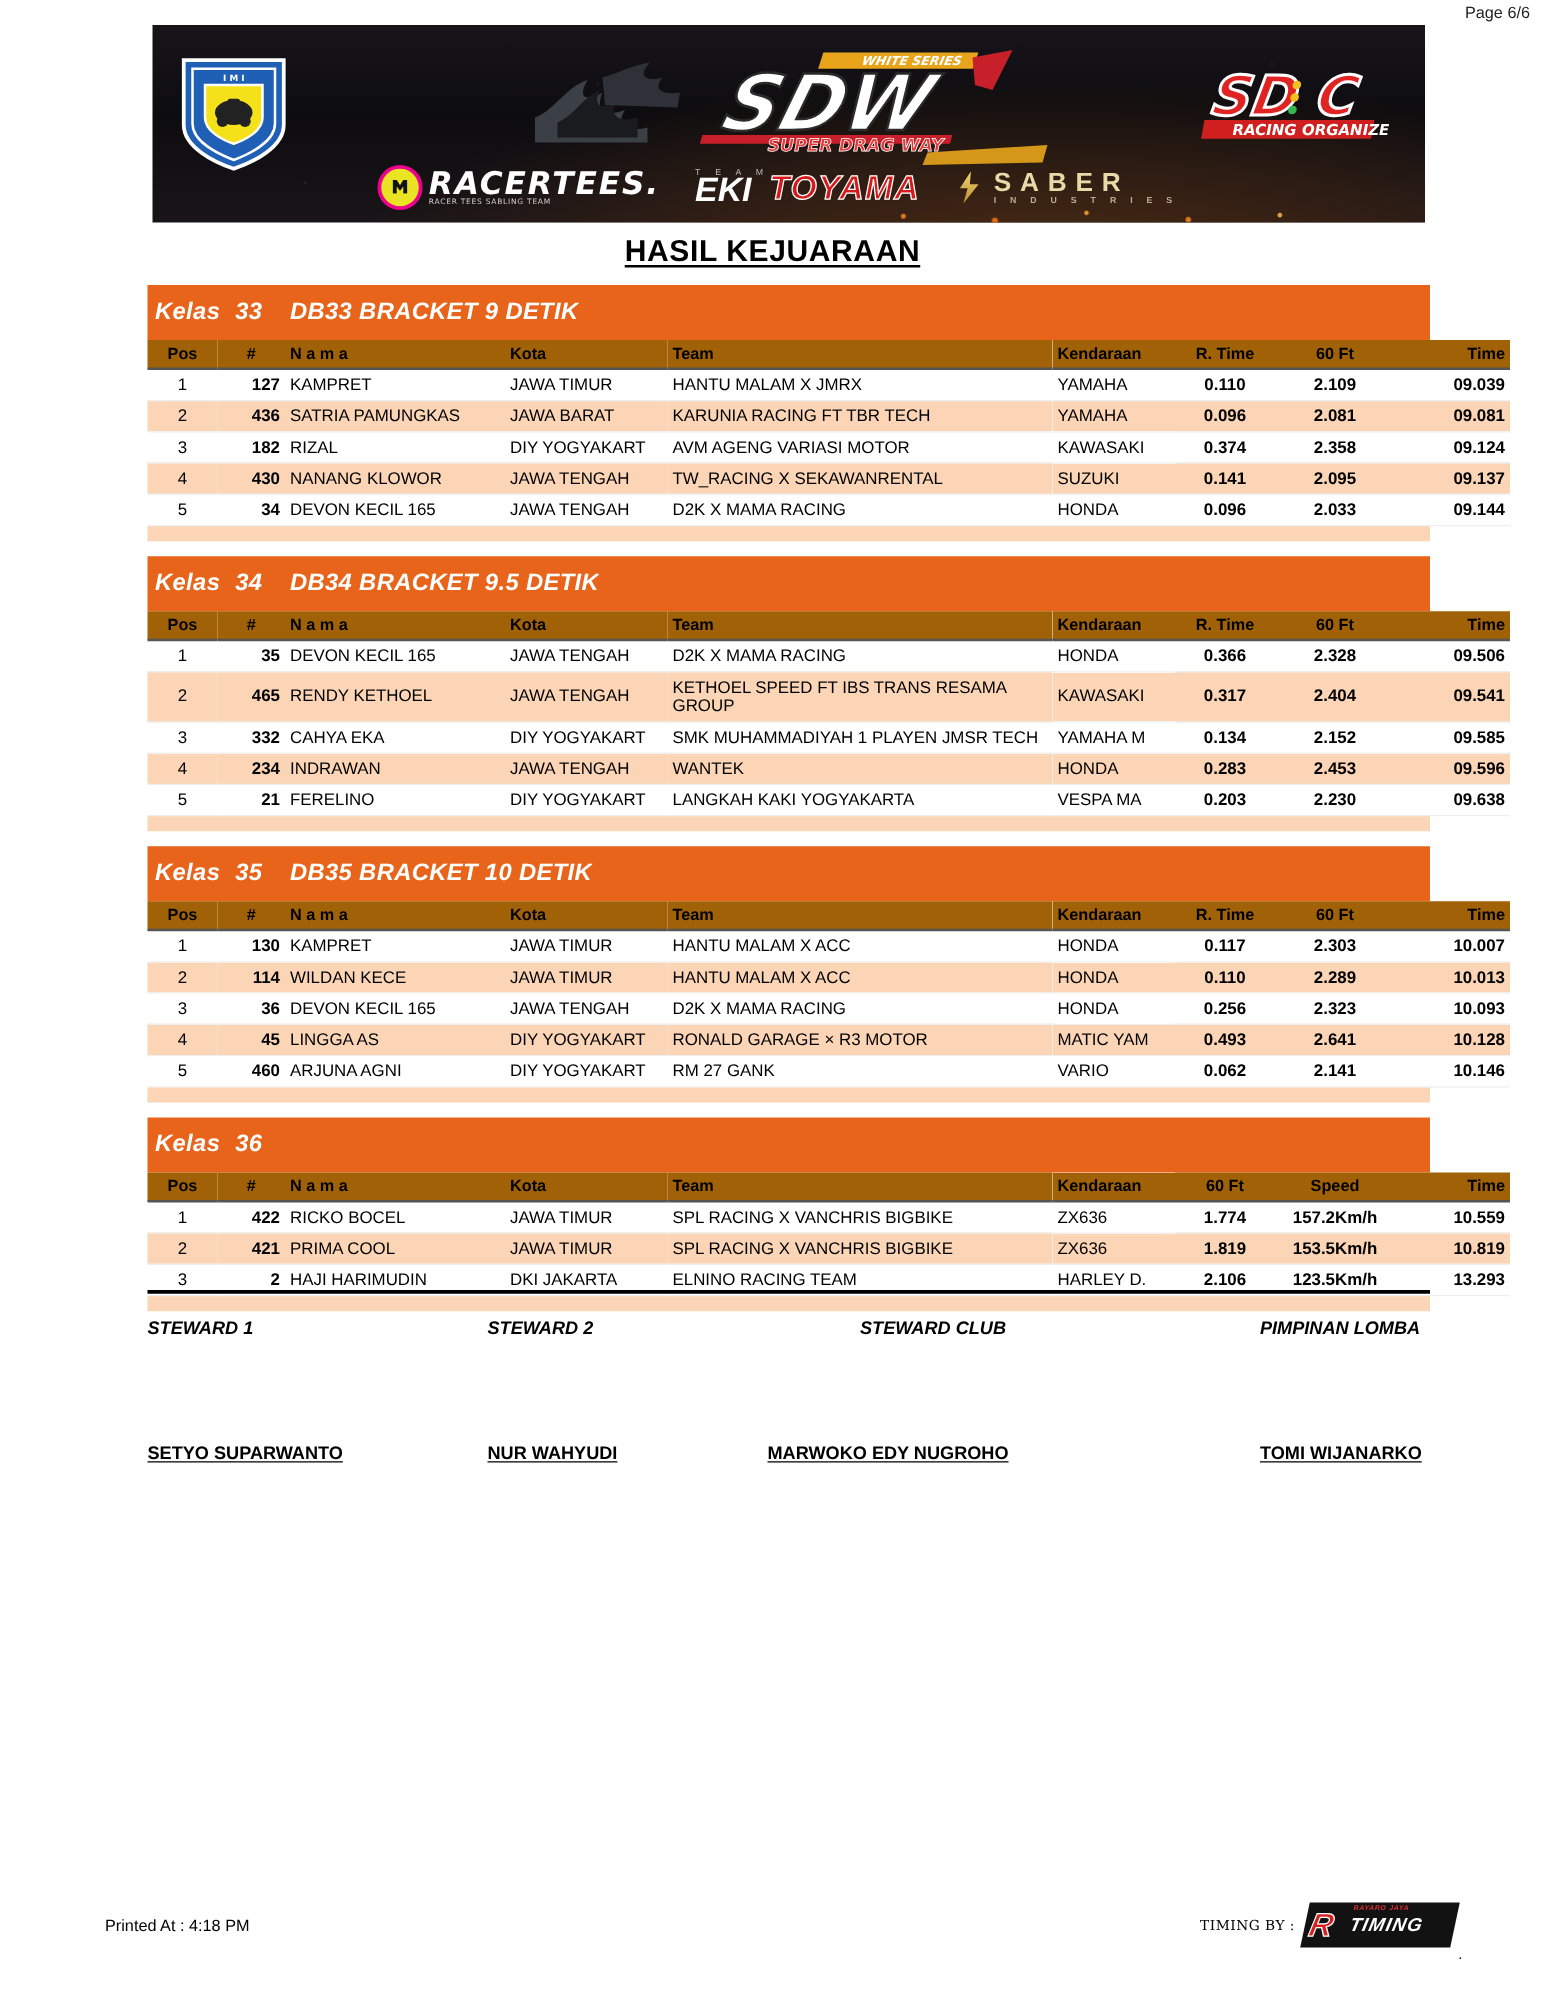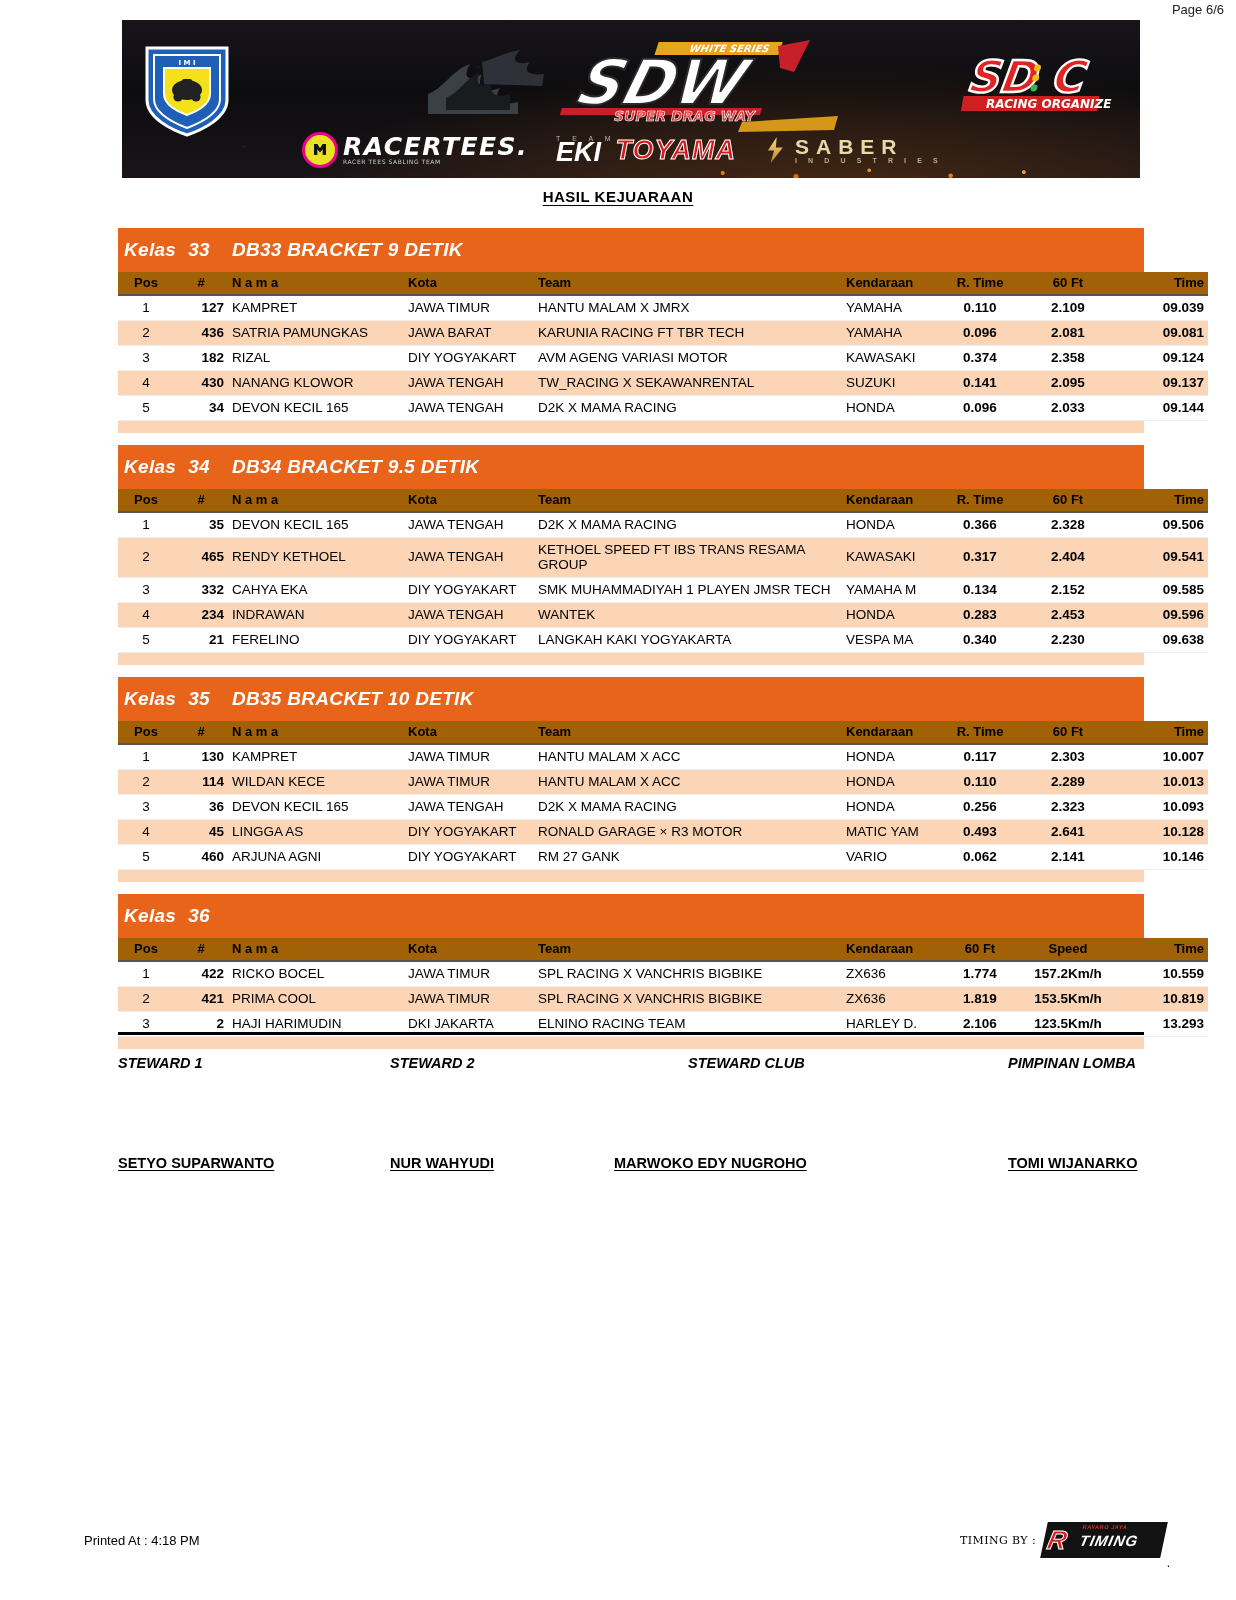--- a/index.html
+++ b/index.html
@@ -195,21 +195,21 @@
     color: #b9ae8c;
   }
 
   
   .doc-title {
     position: absolute;
     top: 188px;
     left: 0;
     width: 1236px;
     text-align: center;
-    font-size: 15px;
+    font-size: 24px;
     font-weight: bold;
     letter-spacing: .5px;
     text-decoration: underline;
     text-underline-offset: 3px;
   }
 
   
   .sheet {
     position: absolute;
     left: 118px;
@@ -591,21 +591,21 @@
             <td class="c-v2">2.453</td>
             <td class="c-v3">09.596</td>
           </tr>
           <tr class="row">
             <td class="c-pos">5</td>
             <td class="c-num">21</td>
             <td class="c-nama">FERELINO</td>
             <td class="c-kota">DIY YOGYAKART</td>
             <td class="c-team">LANGKAH KAKI YOGYAKARTA</td>
             <td class="c-ken">VESPA MA</td>
-            <td class="c-v1">0.340</td>
+            <td class="c-v1">0.203</td>
             <td class="c-v2">2.230</td>
             <td class="c-v3">09.638</td>
           </tr>
         </tbody>
       </table>
       <div class="tail-band"></div>
     </div>
     <div class="class-block">
       <div class="class-bar">
         <span class="k-label">Kelas</span>

